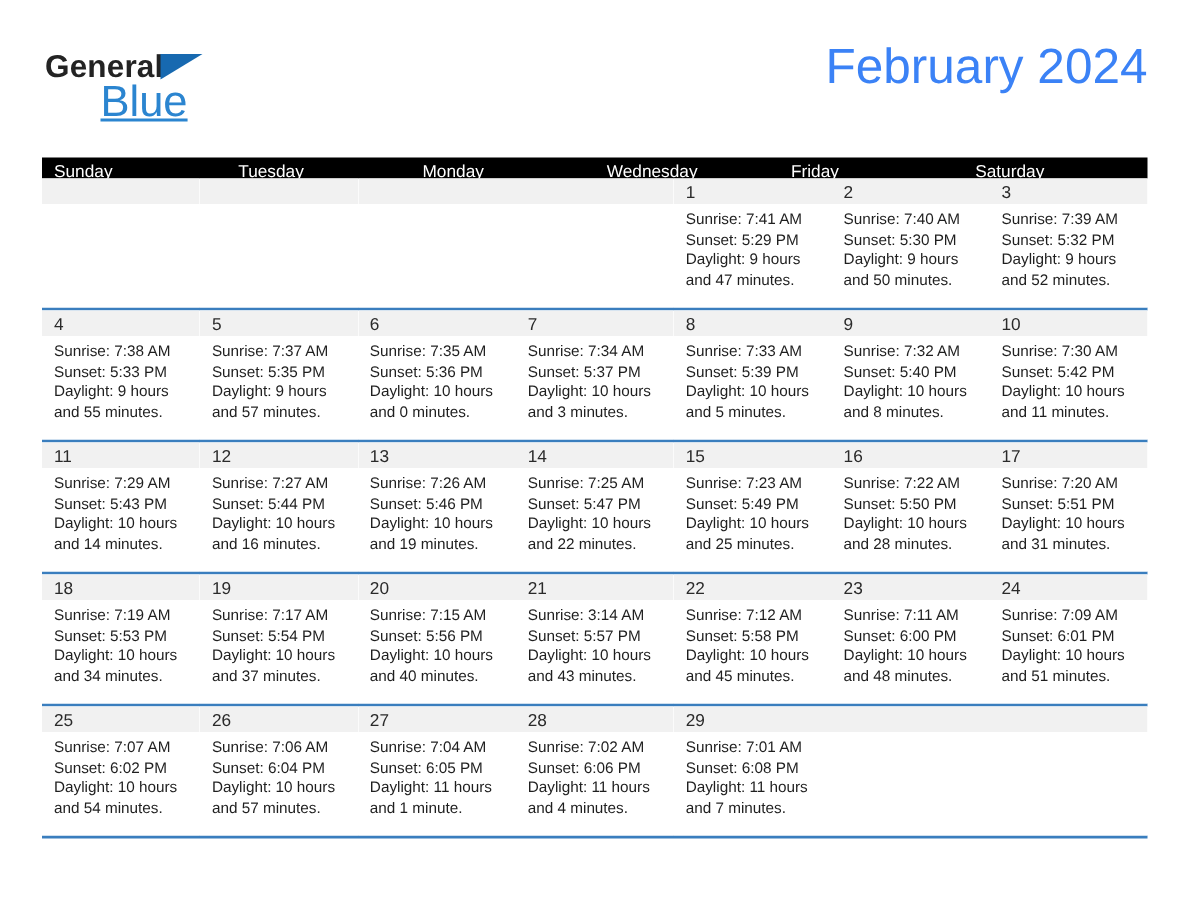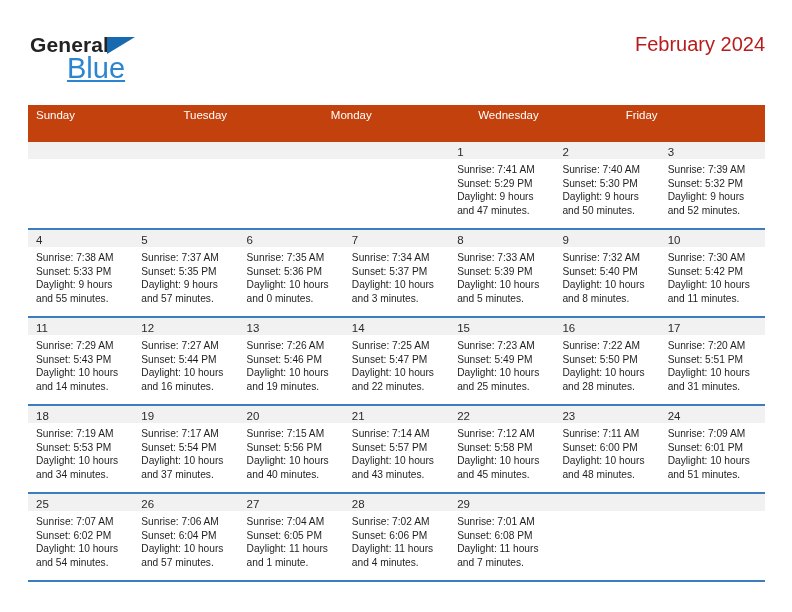--- a/index.html
+++ b/index.html
@@ -63,44 +63,44 @@
     white-space: nowrap;
     text-decoration: underline;
   }
   .titlebox {
     position: absolute;
     right: 0;
     top: 0;
     text-align: right;
   }
   .cal-title {
-    font-size: 20px;
-    color: #b91c1c;
+    font-size: 33px;
+    color: #3b82f6;
     line-height: 32px;
     white-space: nowrap;
   }
   .cal-sub {
     font-size: 14px;
     color: #2b2b2b;
     line-height: 20px;
     margin-top: 6px;
     white-space: nowrap;
   }
 
   
   .calendar {
     position: absolute;
     left: 28px;
     top: 105px;
     width: 737px;
   }
   .dow-row {
     display: flex;
-    background: #c2410c;
-    height: 37px;
+    background: #000000;
+    height: 14px;
   }
   .dow {
     flex: 1 1 0;
     color: #ffffff;
     font-size: 11.5px;
     line-height: 20px;
     padding-left: 8px;
     box-sizing: border-box;
     white-space: nowrap;
     overflow: hidden;
@@ -160,20 +160,21 @@
 
   </div>
 
   <div class="calendar">
     <div class="dow-row">
         <div class="dow">Sunday</div>
         <div class="dow">Tuesday</div>
         <div class="dow">Monday</div>
         <div class="dow">Wednesday</div>
         <div class="dow">Friday</div>
+        <div class="dow">Saturday</div>
       </div>
     <div id="weeks-container">
         <div class="week">
           <div class="cell blank">
             <div class="daynum-band"></div>
           </div>
           <div class="cell blank">
             <div class="daynum-band"></div>
           </div>
           <div class="cell blank">
@@ -364,21 +365,21 @@
             <div class="cell-body">
               <div>Sunrise: 7:15 AM</div>
               <div>Sunset: 5:56 PM</div>
               <div>Daylight: 10 hours</div>
               <div>and 40 minutes.</div>
             </div>
           </div>
           <div class="cell">
             <div class="daynum-band"><span class="daynum">21</span></div>
             <div class="cell-body">
-              <div>Sunrise: 7:14 AM</div>
+              <div>Sunrise: 3:14 AM</div>
               <div>Sunset: 5:57 PM</div>
               <div>Daylight: 10 hours</div>
               <div>and 43 minutes.</div>
             </div>
           </div>
           <div class="cell">
             <div class="daynum-band"><span class="daynum">22</span></div>
             <div class="cell-body">
               <div>Sunrise: 7:12 AM</div>
               <div>Sunset: 5:58 PM</div>

